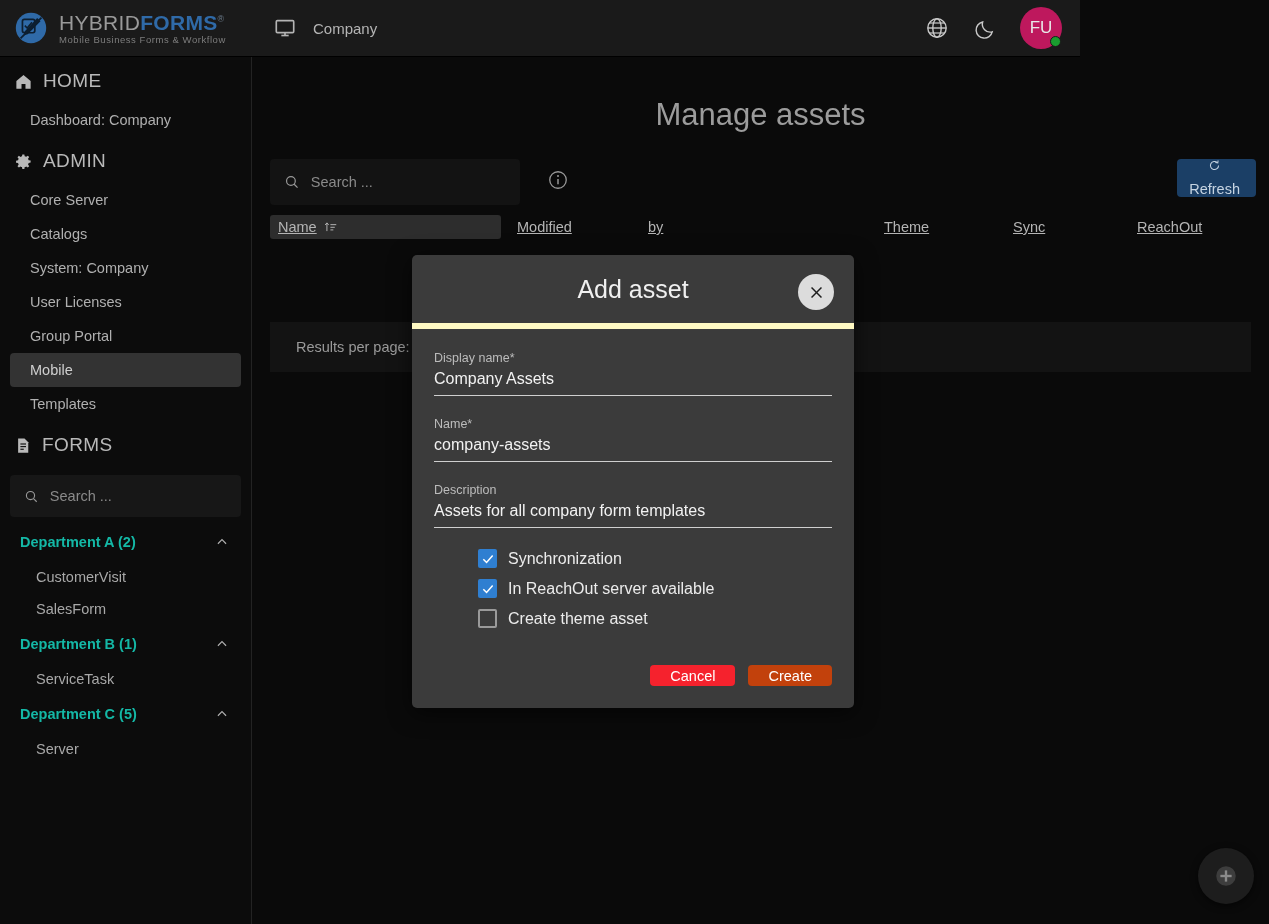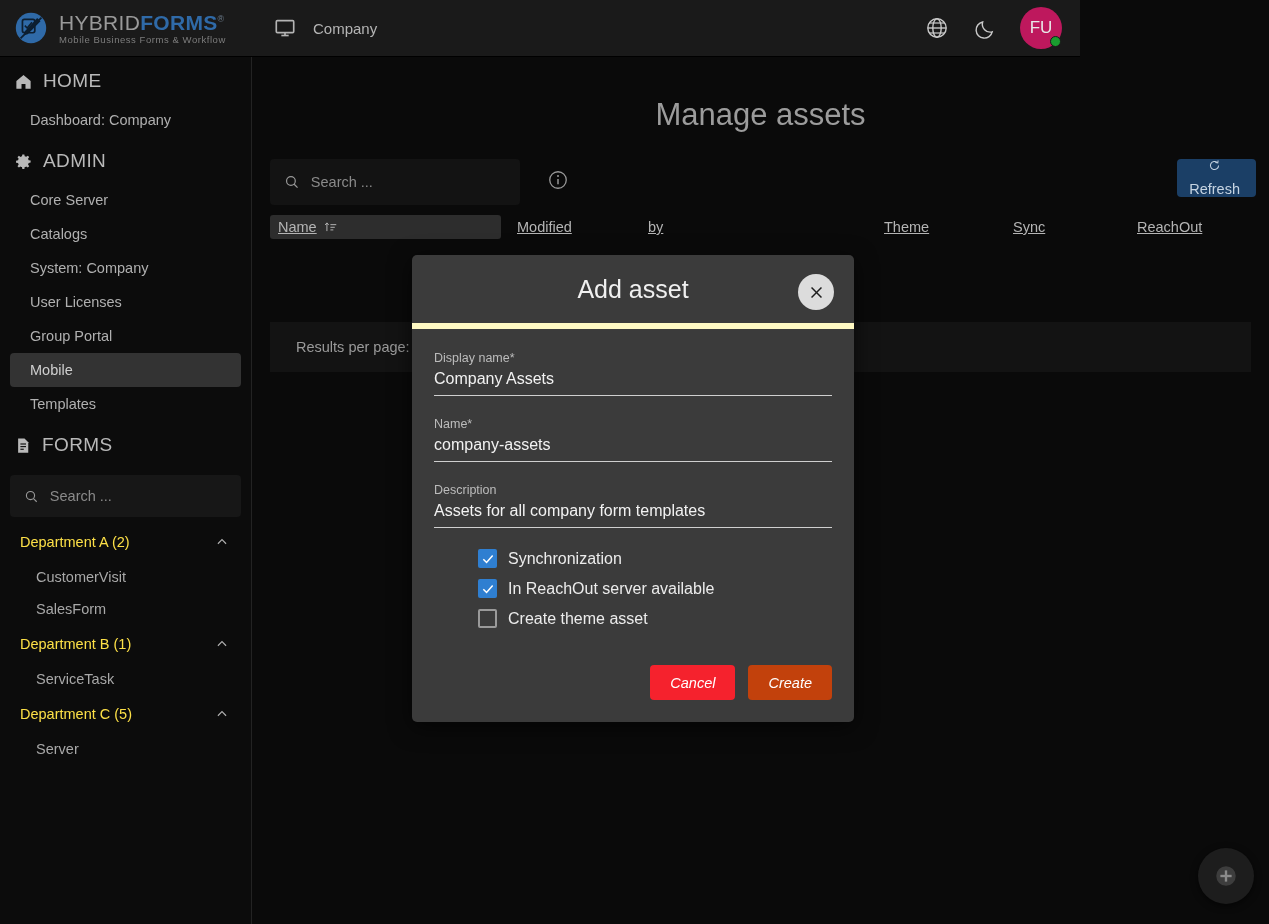--- a/index.html
+++ b/index.html
@@ -66,21 +66,21 @@
   }
   .side-search input {
     background: transparent; border: 0; outline: none;
     color: #cfcfcf; font-size: 14.5px; font-family: inherit; width: 100%;
   }
   .side-search input::placeholder { color: #8a8a8a; }
   .dept-row {
     display: flex; align-items: center; justify-content: space-between;
     padding: 11px 22px 11px 20px; cursor: pointer;
   }
-  .dept-name { color: #fde047; font-size: 14.5px; font-weight: normal; }
+  .dept-name { color: #14b8a6; font-size: 14.5px; font-weight: bold; }
   .dept-child { padding: 8px 12px 8px 36px; color: #a8a8a8; font-size: 14.5px; cursor: pointer; }
   
   .main { position: absolute; top: 57px; left: 252px; width: 1017px; height: 867px; background: #0a0a0a; }
   .page-title { text-align: center; color: #9c9c9c; font-size: 31px; font-weight: 300; padding-top: 40px; }
   .toolbar { position: relative; margin-top: 26px; height: 46px; padding: 0 18px; }
   .search-box {
     position: absolute; left: 18px; top: 0;
     width: 250px; height: 46px; background: #131313; border-radius: 4px;
     display: flex; align-items: center; gap: 11px; padding: 0 14px;
   }
@@ -149,21 +149,21 @@
   }
   .check-row { display: flex; align-items: center; gap: 11px; margin-bottom: 11px; cursor: pointer; padding-left: 44px; }
   .cbox {
     width: 19px; height: 19px; border-radius: 2px; flex: 0 0 19px;
     display: flex; align-items: center; justify-content: center;
   }
   .cbox.on { background: #2f7fd1; }
   .cbox.off { border: 2px solid #9a9a9a; }
   .check-label { color: #ececec; font-size: 16px; }
   .modal-foot { display: flex; justify-content: flex-end; gap: 13px; padding: 22px 22px 22px 22px; }
-  .btn { height: 35px; border: 0; border-radius: 4px; cursor: pointer; font-size: 14.5px; font-family: inherit; color: #fff; padding: 0 20px; font-style: italic; }
+  .btn { height: 21px; border: 0; border-radius: 4px; cursor: pointer; font-size: 14.5px; font-family: inherit; color: #fff; padding: 0 20px; }
   .btn-cancel { background: #f5222d; }
   .btn-create { background: #c2410c; }
 </style>
 </head>
 <body>
 
 <div class="topbar">
   <div class="logo-block">
     <svg class="logo-mark" viewBox="0 0 40 40">
       <circle cx="20" cy="20" r="16" fill="#2f6aa8"></circle>

